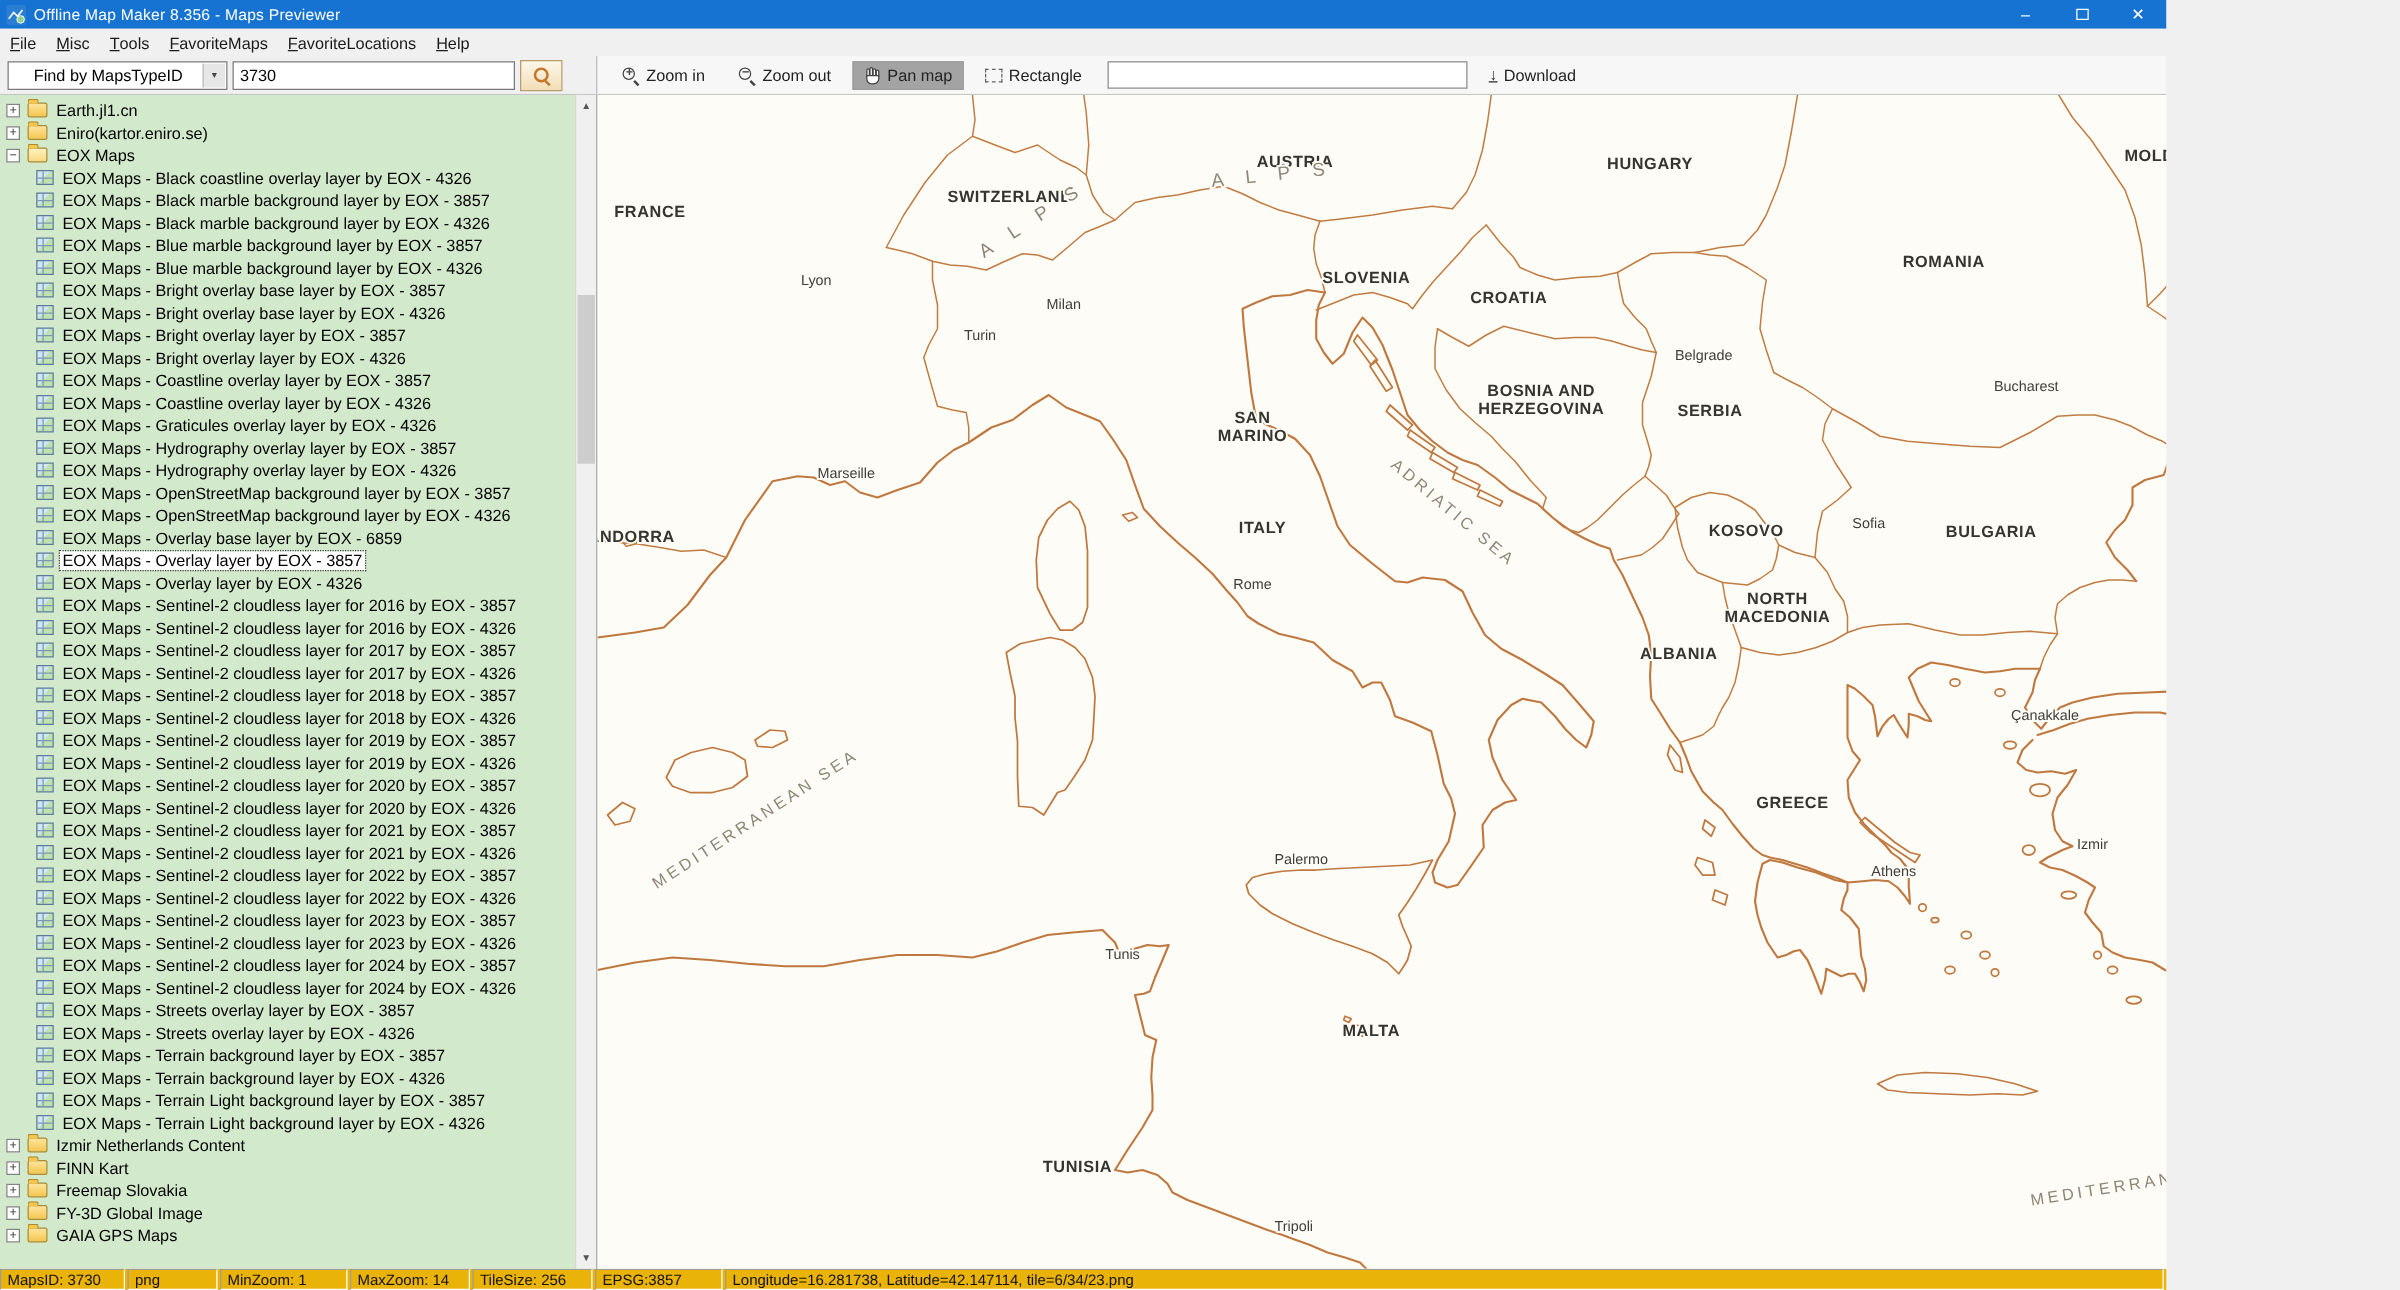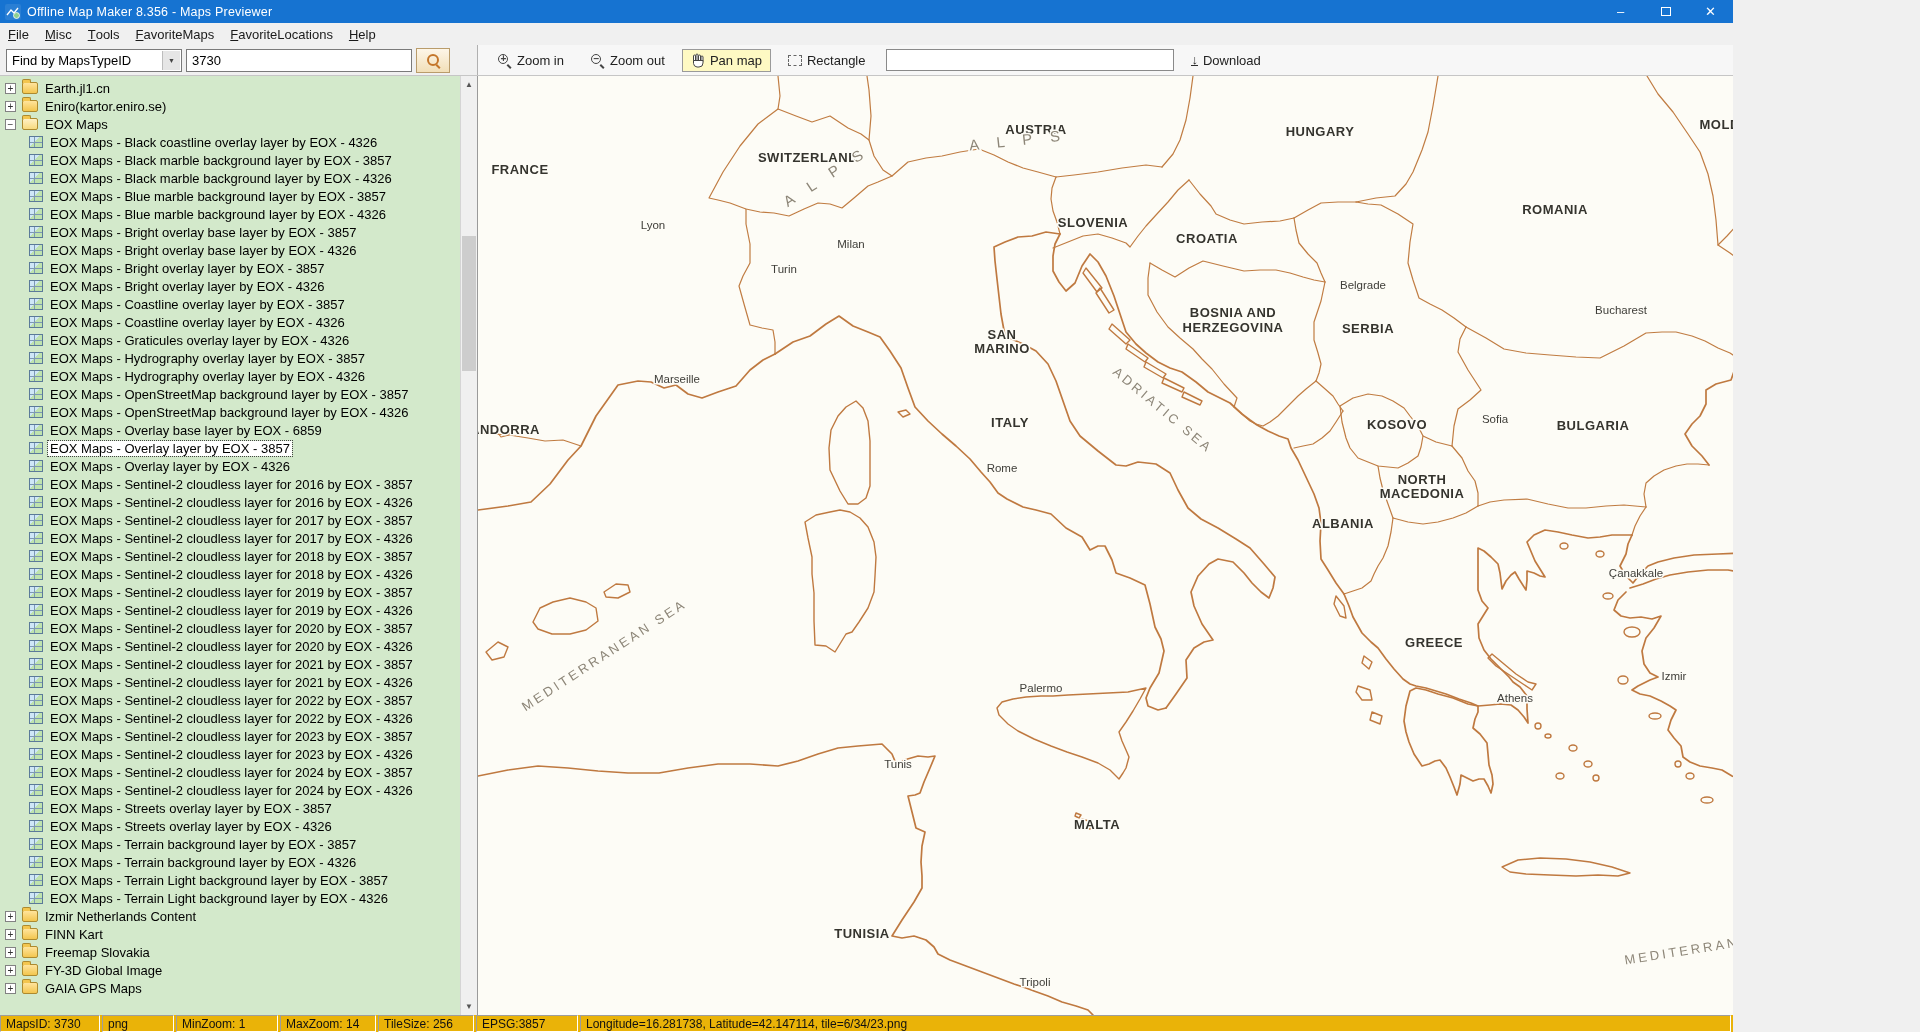--- a/index.html
+++ b/index.html
@@ -16,31 +16,31 @@
   .maxbox { width:10px; height:9px; border:1px solid #fff; display:inline-block; }
 
   
   .menubar { height:22px; background:#f0f0f0; display:flex; align-items:center; flex:none; }
   .menu-item { padding:0 8px; height:100%; display:flex; align-items:center; color:#1a1a1a; }
   .menu-item u { text-decoration:underline; }
 
   
   .controlrow { height:31px; display:flex; flex:none; border-bottom:1px solid #c6c6c6; }
   .searcharea { width:478px; flex:none; background:#f0f0f0; display:flex; align-items:center; padding-left:6px; gap:4px; border-right:1px solid #b0b0b0; }
-  .combo { width:176px; height:23px; background:#fff; border:1px solid #7a7a7a; display:flex; align-items:center; padding-left:5px; position:relative; }
+  .combo { width:176px; height:23px; background:#fff; border:1px solid #7a7a7a; display:flex; align-items:center; padding-left:20px; position:relative; }
   .combo-arrow { position:absolute; right:1px; top:1px; bottom:1px; width:18px; background:#e6e6e6; display:flex; align-items:center; justify-content:center; font-size:7px; color:#444; border-left:1px solid #bdbdbd; }
   .searchbox { width:226px; height:23px; border:1px solid #7a7a7a; background:#fff; font-family:"Liberation Sans",sans-serif; font-size:13px; padding-left:5px; }
   .searchbtn { width:34px; height:25px; border:1px solid #b99c6b; background:linear-gradient(#fdf6e8,#f2dfb8); display:flex; align-items:center; justify-content:center; }
   .mag { position:relative; width:15px; height:15px; }
   .mag::before { content:""; position:absolute; left:1px; top:1px; width:8px; height:8px; border:2px solid #c4762a; border-radius:50%; }
   .mag::after { content:""; position:absolute; left:11px; top:11px; width:5px; height:2px; background:#c4762a; transform:rotate(45deg); transform-origin:0 0; }
 
   .maptoolbar { flex:1; background:#f7f7f7; display:flex; align-items:center; padding-left:10px; gap:8px; }
   .tbtn { display:flex; align-items:center; gap:5px; padding:3px 8px; color:#222; border:1px solid transparent; }
-  .tbtn.active { border:1px solid #9a9a9a; background:#fef9c3; }
+  .tbtn.active { border:1px solid #9a9a9a; background:#a3a3a3; }
   .zoomicon { position:relative; width:15px; height:15px; flex:none; }
   .zoomicon::before { content:""; position:absolute; left:1px; top:1px; width:8px; height:8px; border:1.5px solid #444; border-radius:50%; }
   .zoomicon::after { content:""; position:absolute; left:11px; top:11px; width:5px; height:1.5px; background:#444; transform:rotate(45deg); transform-origin:0 0; }
   .zg { position:absolute; left:2px; top:1px; width:9px; height:9px; font-size:10px; line-height:9px; text-align:center; color:#444; font-weight:bold; }
   .recticon { width:14px; height:11px; border:1.5px dashed #666; flex:none; }
   .dlicon { font-size:13px; color:#2b2b2b; border-bottom:1.5px solid #2b2b2b; line-height:11px; }
   .mapinput { width:288px; height:22px; border:1px solid #8a8a8a; background:#fff; margin-left:4px; font-family:"Liberation Sans",sans-serif; }
 
   
   .main { display:flex; height:939px; flex:none; }

